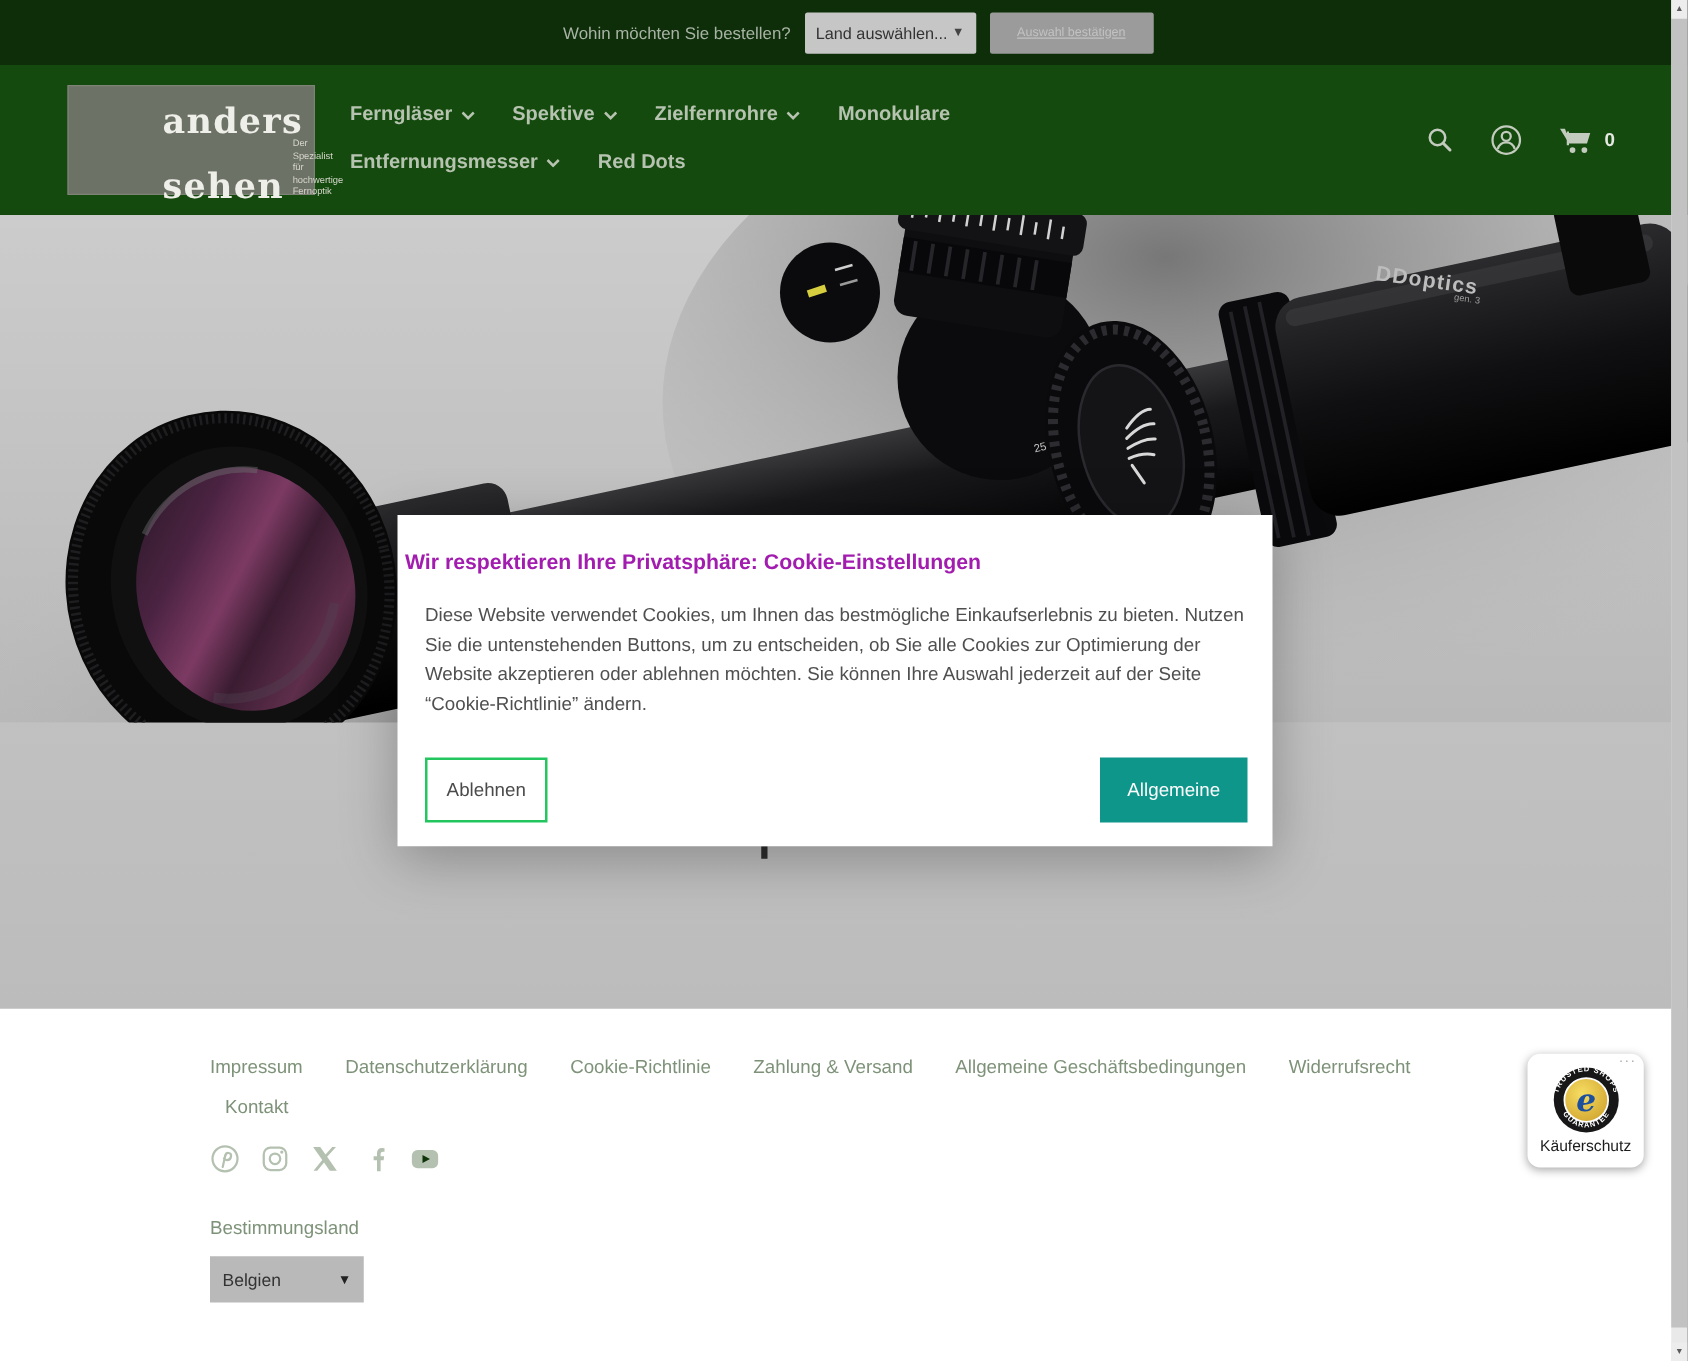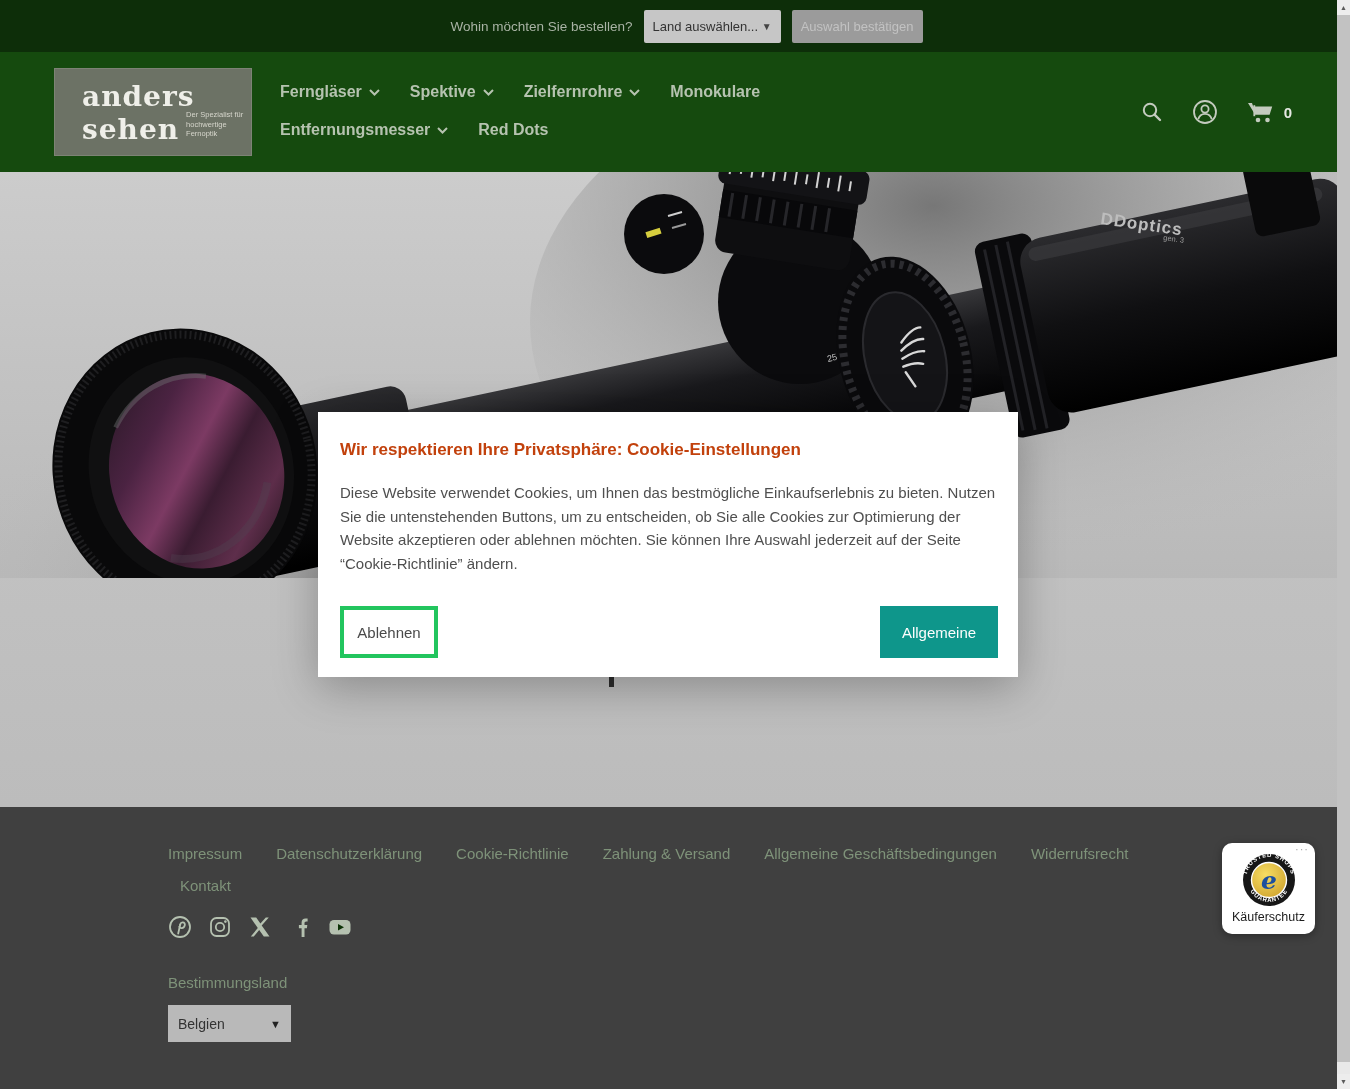--- a/index.html
+++ b/index.html
@@ -7,29 +7,29 @@
   .page { position:relative; width:1350px; height:1089px; overflow:hidden; background:#bfbfbf; }
 
   
   .topbar { position:absolute; top:0; left:0; width:1350px; height:52px; background:#0d2e09;
             display:flex; align-items:center; justify-content:center; gap:11px; }
   .topbar-question { color:#a9b3a5; font-size:13.5px;margin-left:23px; }
   .country-select { width:137px; height:33px; background:#c6c6c6; color:#333; font-size:13px;
                     display:flex; align-items:center; justify-content:space-between;
                     padding:16px 9px; border-radius:2px; cursor:pointer; }
   .country-select .chev { font-size:10px; color:#444; }
-  .confirm-btn { width:131px; height:33px; background:#9b9b9b; color:#c2c2c2; font-size:13px;
-                 border:none; border-radius:2px; }
+  .confirm-btn { width:131px; height:33px; background:#9b9b9b; color:#c2c2c2; font-size:10px;
+                 border:none; border-radius:2px;text-decoration:underline; }
 
   
   .navbar { position:absolute; top:52px; left:0; width:1350px; height:120px; background:#154a0e; }
   .logo { position:absolute; left:54px; top:16px; width:198px; height:88px; background:#6c7265;
           border:1px solid #7d8375; padding:14px 0 0 27px; cursor:pointer; }
   .logo-word { font-family:"DejaVu Serif", serif; font-weight:bold; color:#efefe9;
-               font-size:28px; line-height:0.98; letter-spacing:1px; }
+               font-size:28px; line-height:0.98; letter-spacing:1px;margin-left:48px; }
   .logo-row2 { display:flex; align-items:flex-end; }
   .logo-tag { margin:0 0 5px 7px; font-size:7.5px; line-height:1.25; color:#d6d6cc; }
   .nav-menu { position:absolute; left:280px; top:28px; }
   .nav-row { display:flex; gap:30px; height:24px; align-items:center; }
   .nav-row + .nav-row { margin-top:14px; }
   .nav-item { display:flex; align-items:center; gap:7px; color:#b6c3b0; font-weight:bold;
               font-size:16px; cursor:pointer; white-space:nowrap; }
   .nav-chev { width:11px; height:7px; }
   .nav-icons { position:absolute; right:58px; top:0; height:120px; display:flex;
                align-items:center; gap:29px; }
@@ -38,29 +38,29 @@
 
   
   .hero { position:absolute; top:172px; left:0; width:1350px; height:635px;
           background:linear-gradient(#c9c9c9,#bcbcbc); }
   .scope-svg { position:absolute; top:0; left:0; display:block; }
   .heading-fragment { position:absolute; left:609px; top:505px; width:5px; height:10px; background:#2d2d2d; }
 
   
   .cookie-dialog { position:absolute; left:318px; top:412px; width:700px; height:265px;
                    background:#ffffff; box-shadow:0 10px 42px rgba(0,0,0,0.28); z-index:6; }
-  .cd-title { margin:28px 22px 0; font-size:17px; font-weight:bold; color:#c2410c; }
+  .cd-title { margin:28px 6px 0; font-size:17px; font-weight:bold; color:#a21caf; }
   .cd-body  { margin:21px 22px 0; width:658px; font-size:15px; color:#4f4f4f; line-height:1.58; }
   .cd-decline { position:absolute; left:22px; bottom:19px; width:98px; height:52px;
-                background:#fff; border:4px solid #22c55e; color:#4a4a4a; font-size:15px; cursor:pointer;text-align:center; }
+                background:#fff; border:2px solid #22c55e; color:#4a4a4a; font-size:15px; cursor:pointer;text-align:center; }
   .cd-accept { position:absolute; right:20px; bottom:19px; width:118px; height:52px;
                background:#0e968b; border:none; color:#fdfdfd; font-size:15px; cursor:pointer; }
 
   
-  .footer { position:absolute; top:807px; left:0; width:1350px; height:282px; background:#404040; }
+  .footer { position:absolute; top:807px; left:0; width:1350px; height:282px; background:#ffffff; }
   .footer-links { position:absolute; left:168px; top:38px; display:flex; gap:34px; }
   .footer-links2 { position:absolute; left:180px; top:70px; display:flex; gap:34px; }
   .footer-link { color:#7e9279; font-size:15px; cursor:pointer; white-space:nowrap; }
   .social-row { position:absolute; left:168px; top:108px; display:flex; gap:16px; align-items:center; }
   .social-icon { width:24px; height:24px; cursor:pointer; }
   .dest-label { position:absolute; left:168px; top:167px; color:#7e9279; font-size:15px; }
   .dest-select { position:absolute; left:168px; top:198px; width:123px; height:37px; background:#b9b9b9;
                  color:#333; font-size:14px; display:flex; align-items:center;
                  justify-content:space-between; padding:0 10px; cursor:pointer; }
   .dest-select .chev { font-size:11px; color:#222; }

